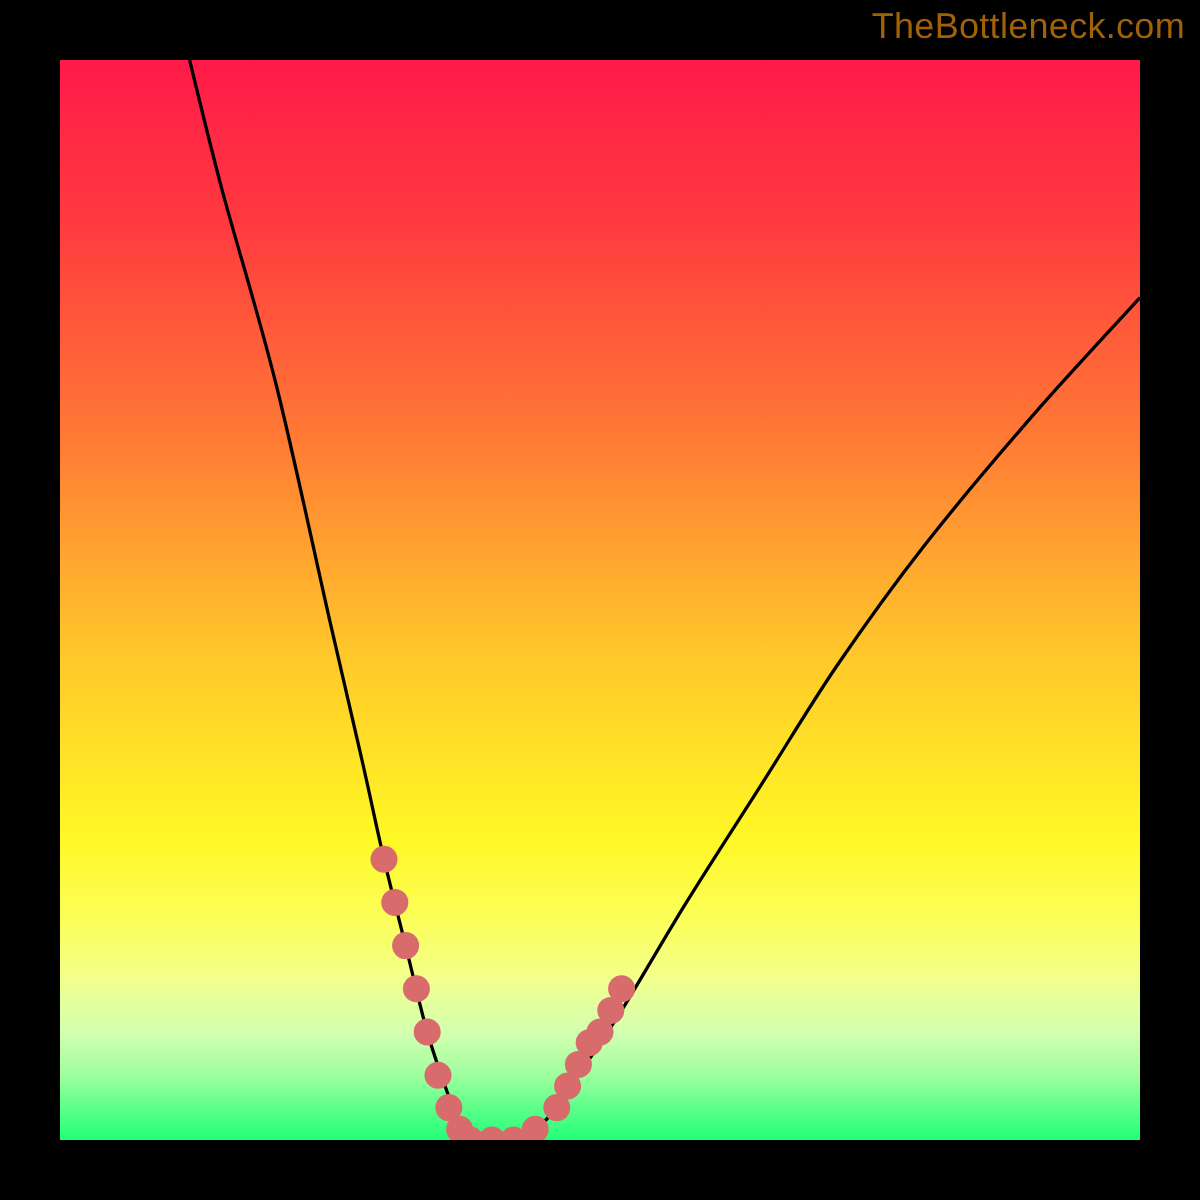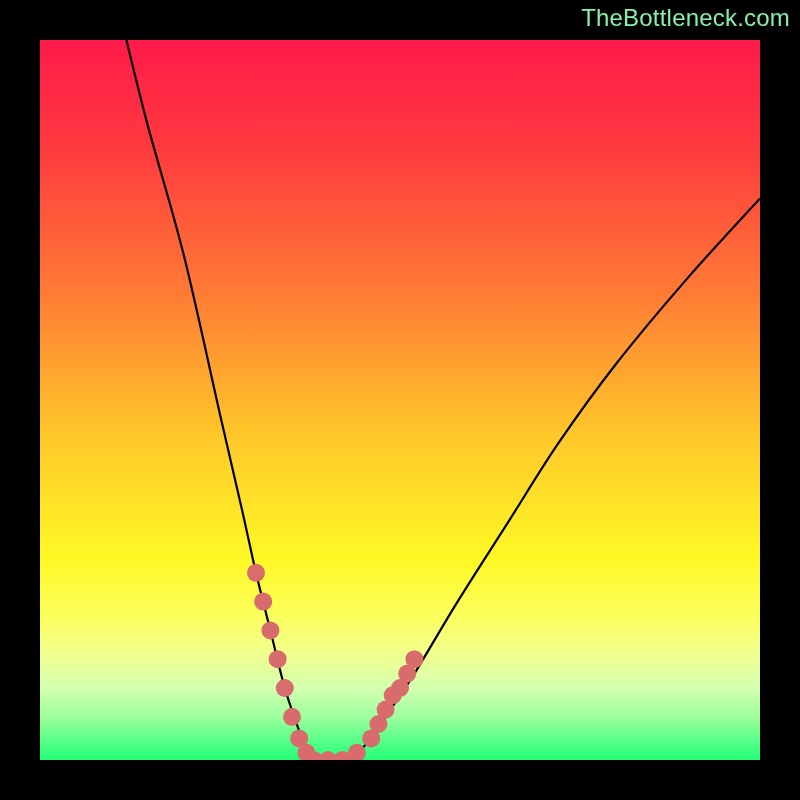--- a/index.html
+++ b/index.html
@@ -15,21 +15,21 @@
     width: 800px;
     height: 800px;
     background: #000000;
   }
   .watermark {
     position: absolute;
     top: 4px;
     right: 10px;
     font-family: Arial, sans-serif;
     font-size: 24px;
-    color: #86efac;
+    color: #a16207;
     z-index: 10;
     font-weight: 400;
     letter-spacing: 0.2px;
   }
   .plot-area {
     position: absolute;
     left: 40px;
     top: 40px;
     width: 720px;
     height: 720px;

